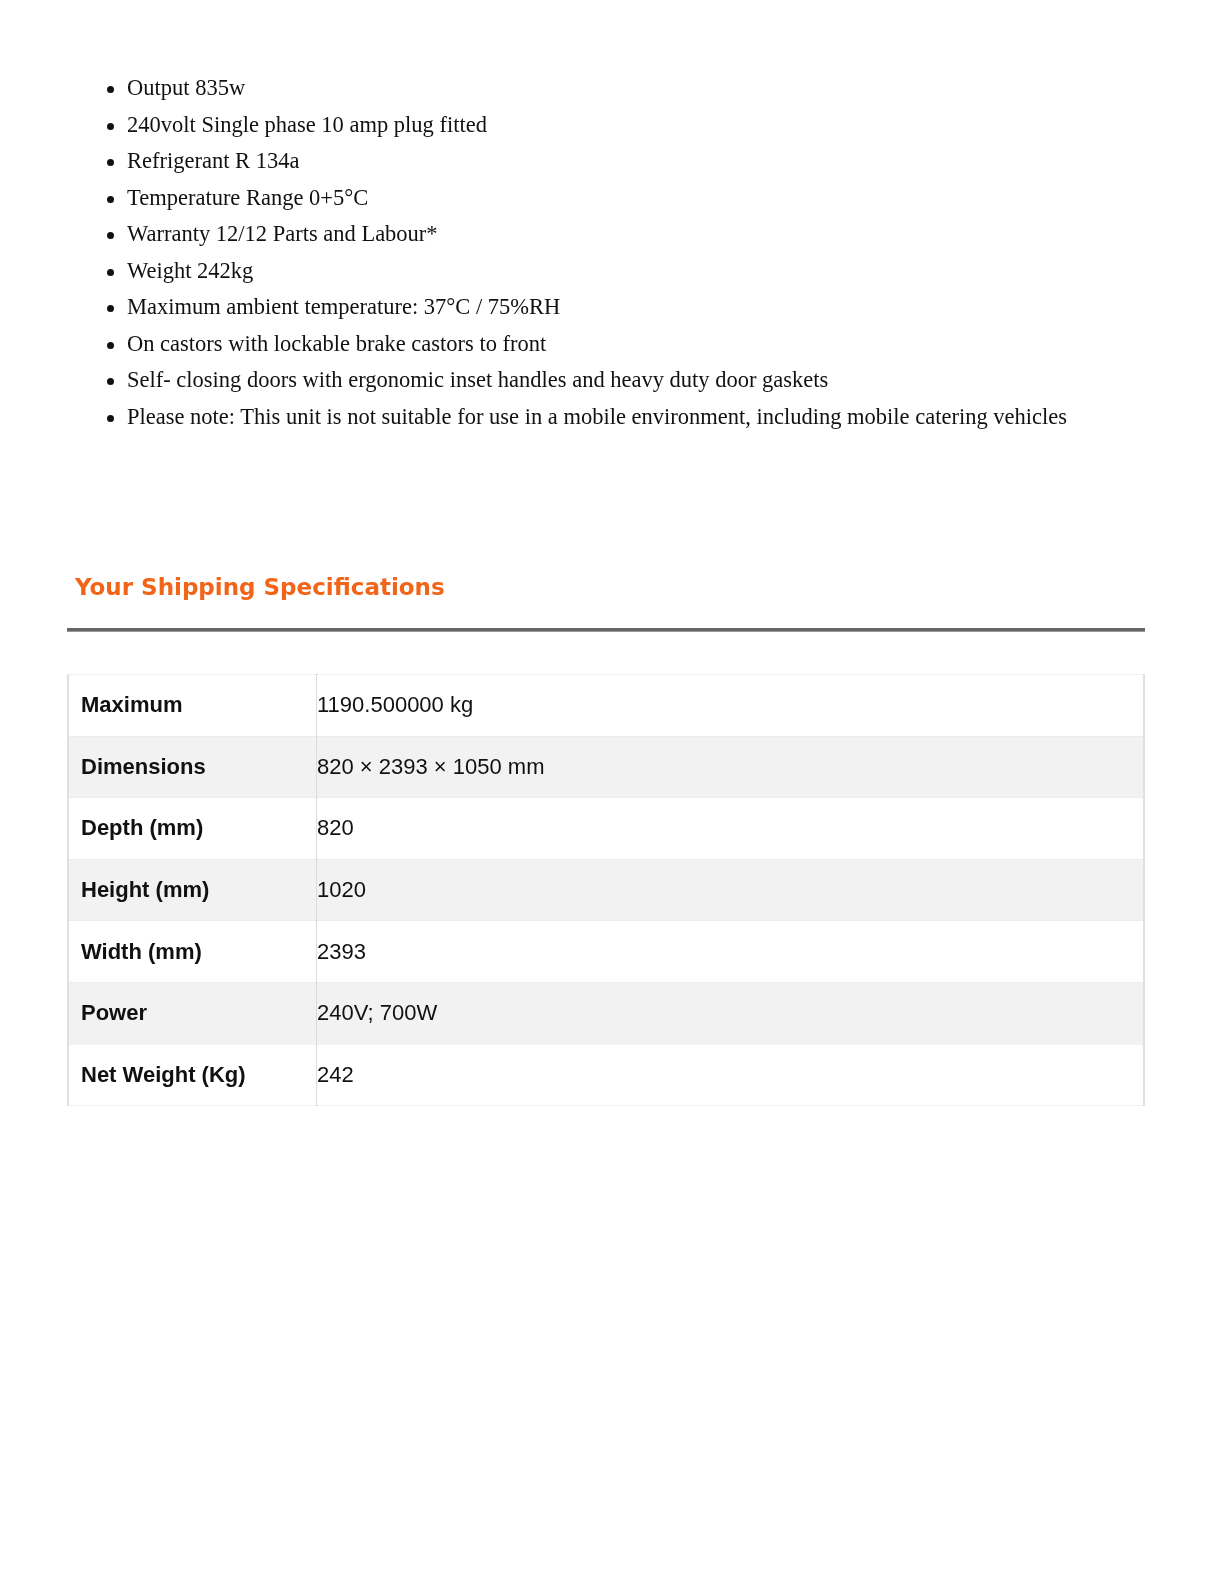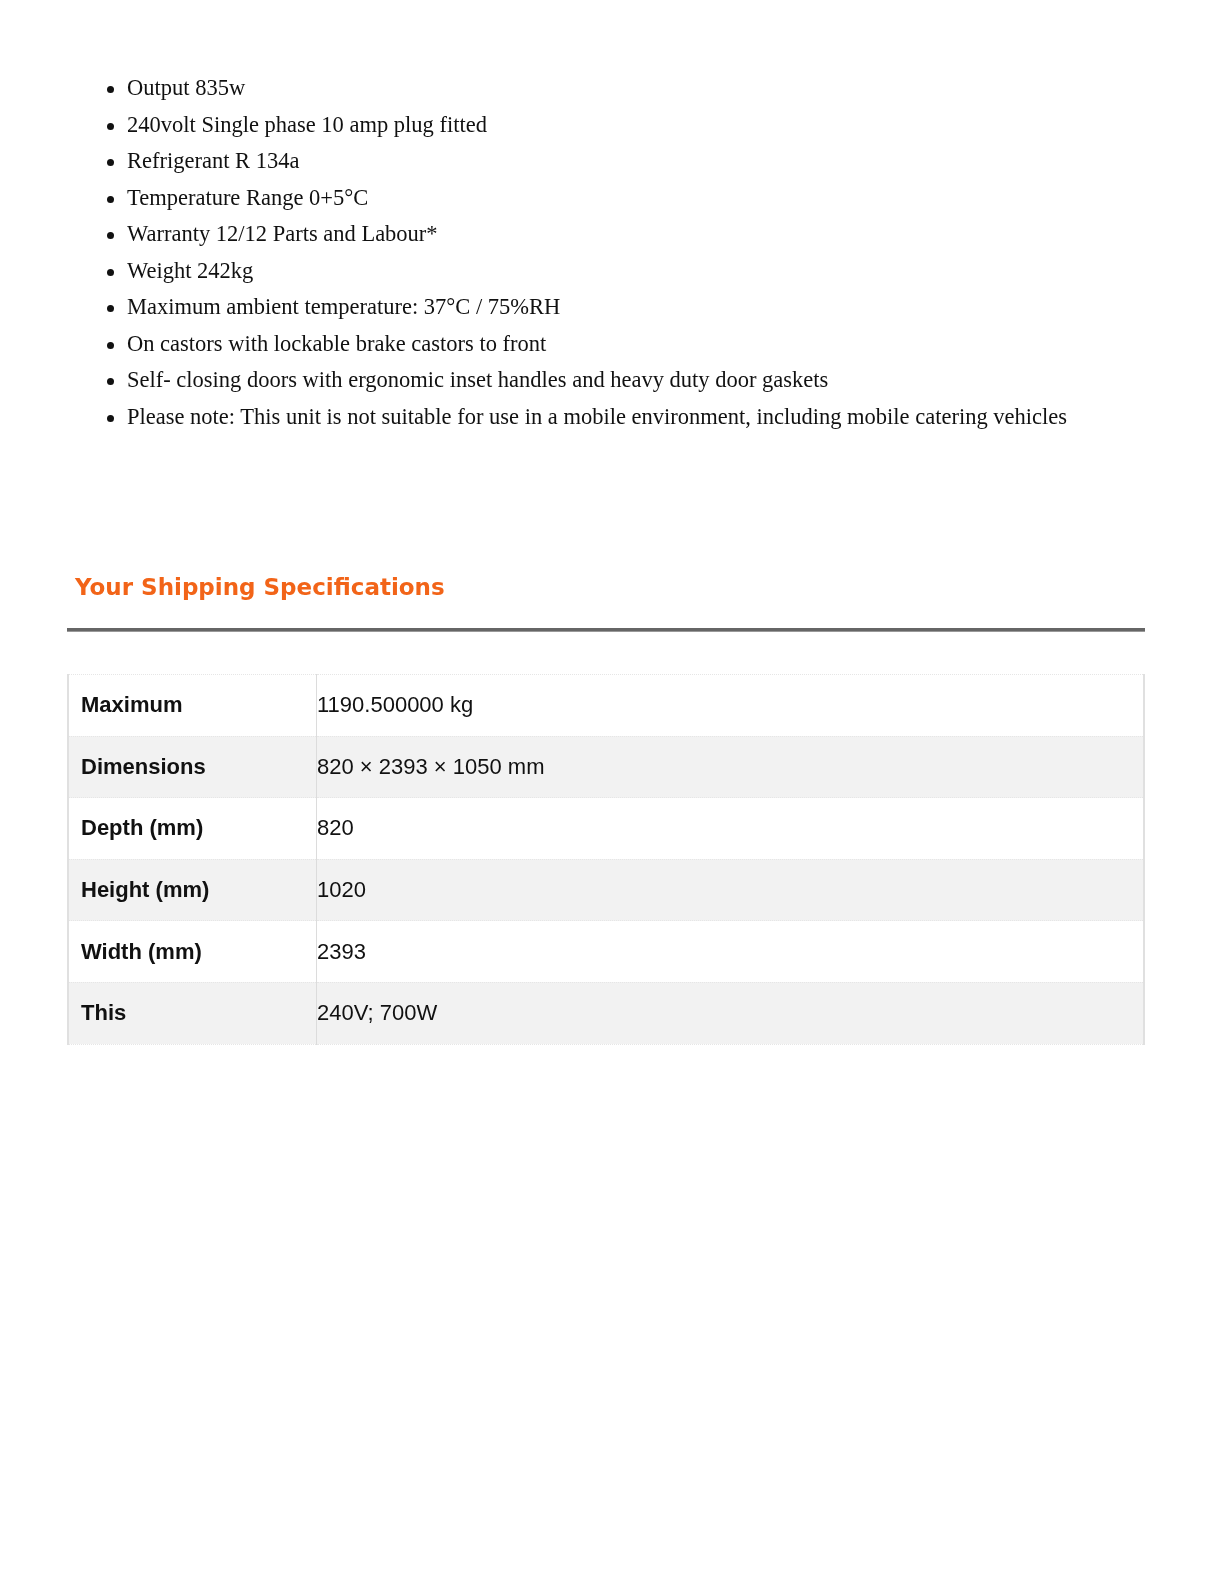--- a/index.html
+++ b/index.html
@@ -75,18 +75,22 @@
       </tr>
       <tr>
         <th>Height (mm)</th>
         <td>1020</td>
       </tr>
       <tr>
         <th>Width (mm)</th>
         <td>2393</td>
       </tr>
       <tr>
-        <th>This</th>
+        <th>Power</th>
         <td>240V; 700W</td>
+      </tr>
+      <tr>
+        <th>Net Weight (Kg)</th>
+        <td>242</td>
       </tr>
     </tbody>
   </table>
 </div>
 
 </body></html>

